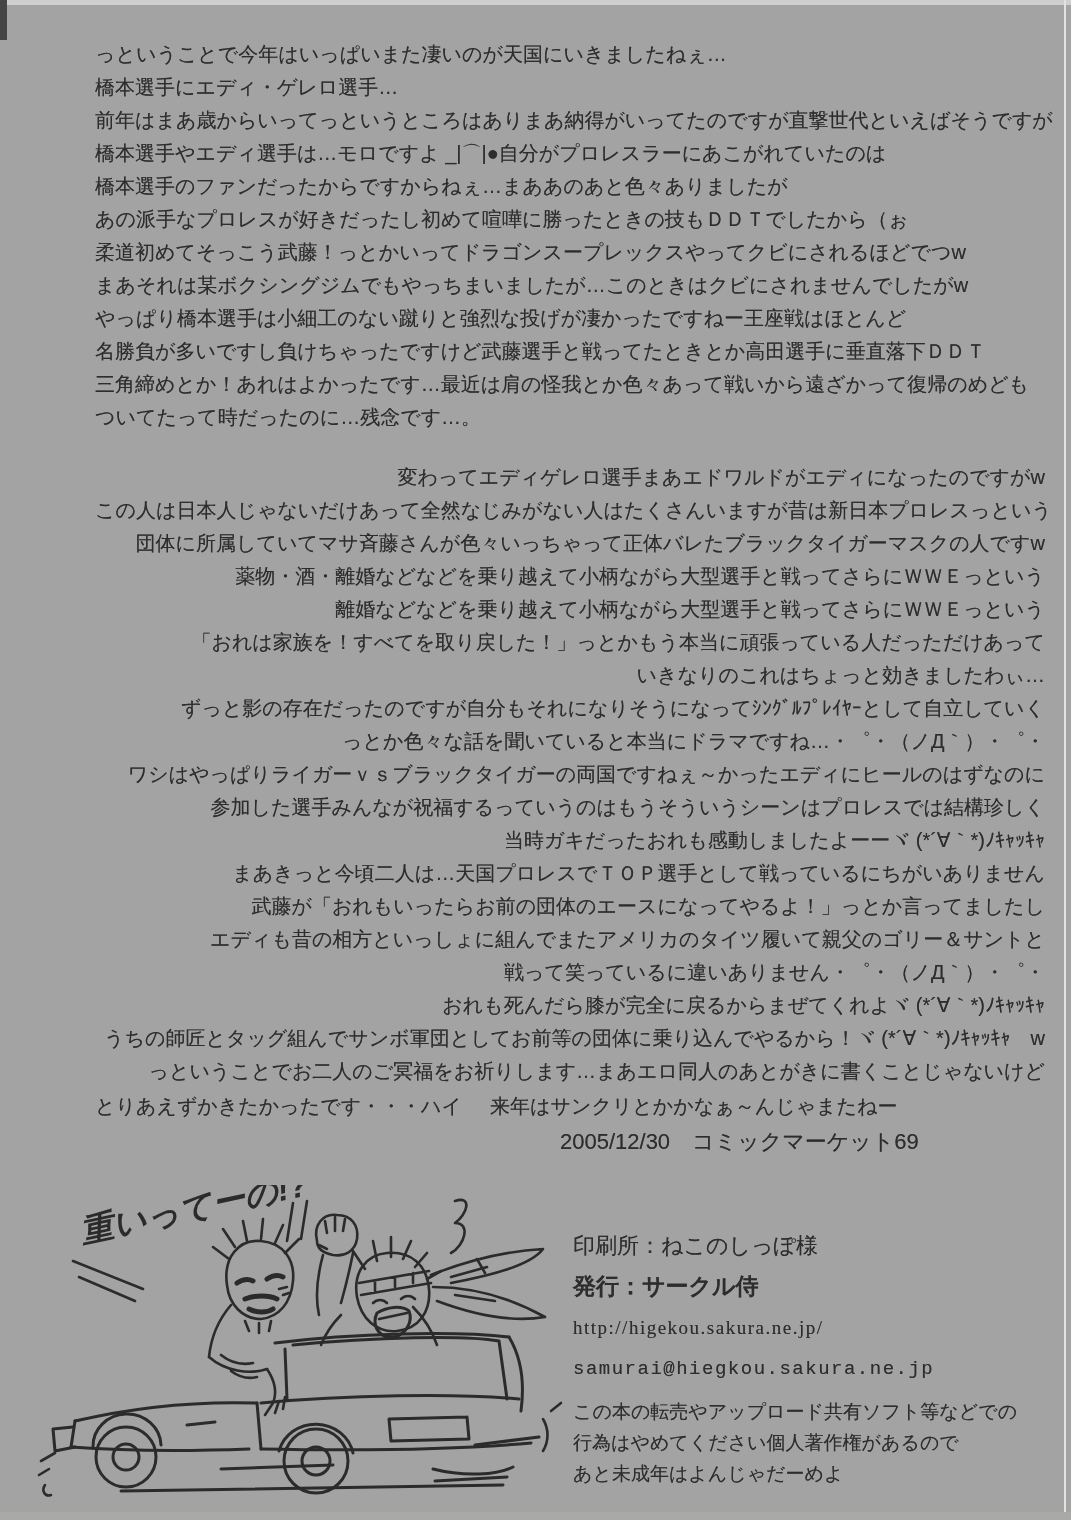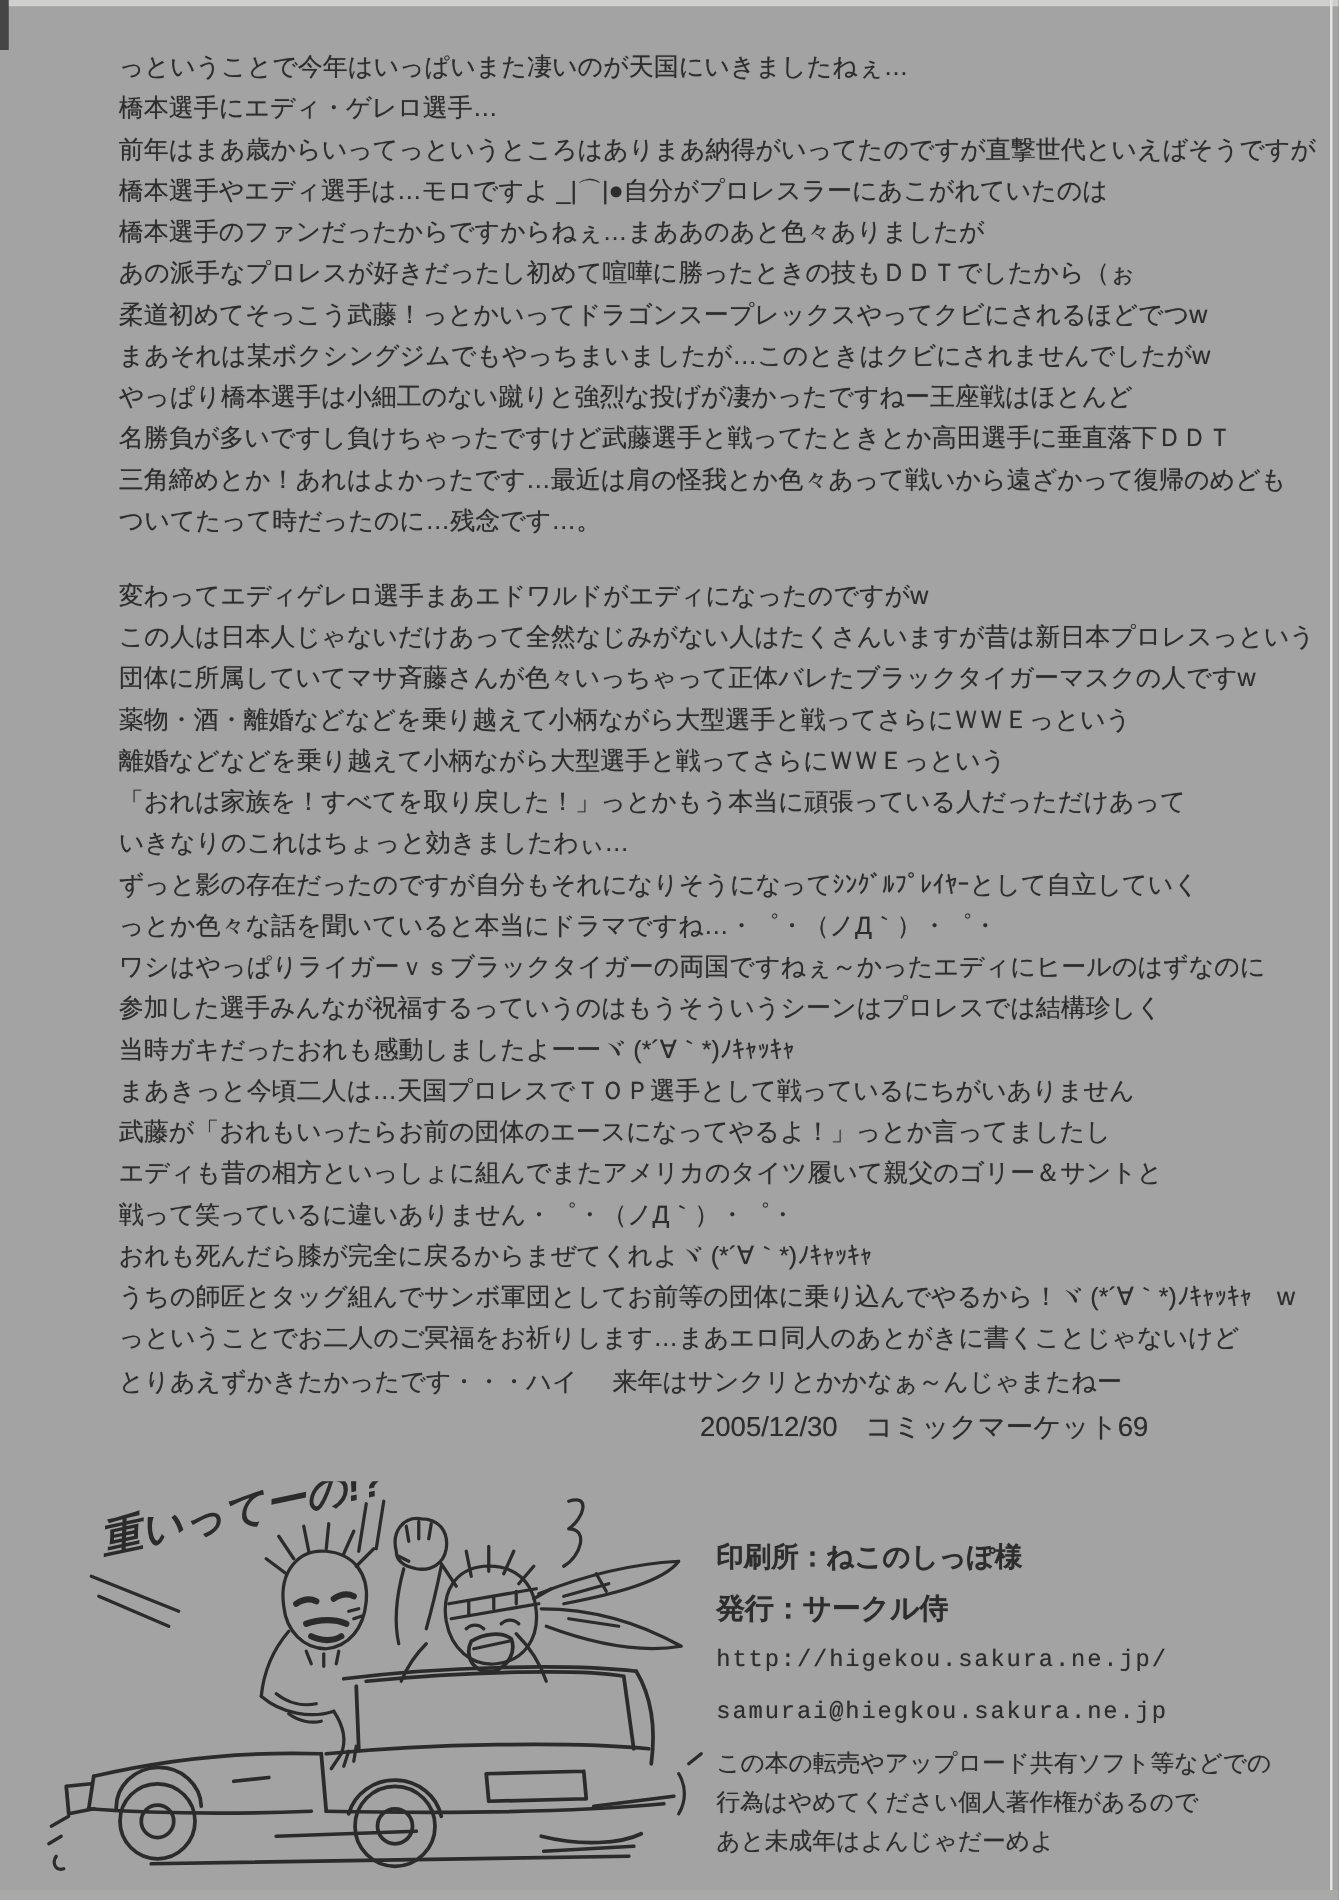--- a/index.html
+++ b/index.html
@@ -17,30 +17,30 @@
   .edge-right{position:absolute;top:0;right:5px;width:2px;height:100%;background:#e2e2e0;}
   .edge-bottom{position:absolute;bottom:0;left:0;right:0;height:8px;background:#a9a9a7;}
 
   
   .afterword{
     position:absolute;left:95px;top:38px;width:950px;
     font-size:20px;font-weight:500;letter-spacing:0px;
     text-shadow:0 0 .6px rgba(45,45,45,.55);
   }
   .para .line{height:33px;line-height:33px;white-space:nowrap;}
-  .para2{margin-top:27px;}
+  .para2{margin-top:27px;text-align:right;}
   .closing-row{position:relative;height:33px;line-height:33px;margin-top:2px;white-space:nowrap;}
   .closing-right{position:absolute;left:395px;top:0;}
   .date-line{height:33px;line-height:33px;margin-top:2px;padding-left:465px;white-space:nowrap;font-size:22px;}
 
   
   .colophon{position:absolute;left:573px;top:1231px;white-space:nowrap;text-shadow:0 0 .6px rgba(45,45,45,.5);}
-  .colophon .printer{font-size:22px;font-weight:700;line-height:30px;}
+  .colophon .printer{font-size:22px;font-weight:400;line-height:30px;}
   .colophon .publisher{font-size:23px;font-weight:700;line-height:30px;margin-top:10px;}
-  .colophon .url{font-family:Liberation Mono, monospace;font-size:19px;line-height:26px;margin-top:14px;letter-spacing:1.5px;}
+  .colophon .url{font-family:Liberation Serif, serif;font-size:19px;line-height:26px;margin-top:14px;letter-spacing:1.5px;}
   .colophon .email{font-family:"Liberation Mono","DejaVu Sans Mono",monospace;font-size:19px;line-height:26px;margin-top:15px;letter-spacing:1.5px;}
   .notices{margin-top:14px;}
   .notices .notice-line{font-size:19px;line-height:31px;font-weight:500;}
 
   
   .sketch{position:absolute;left:35px;top:1185px;width:530px;height:325px;margin:0;}
   .sketch svg{display:block;width:100%;height:100%;}
   .sk{fill:none;stroke:#2b2b2b;stroke-width:2.6;stroke-linecap:round;stroke-linejoin:round;}
   .sk-thick{fill:none;stroke:#2b2b2b;stroke-width:5;stroke-linecap:round;}
   .sk-car{fill:none;stroke:#2b2b2b;stroke-width:3;stroke-linecap:round;stroke-linejoin:round;}

